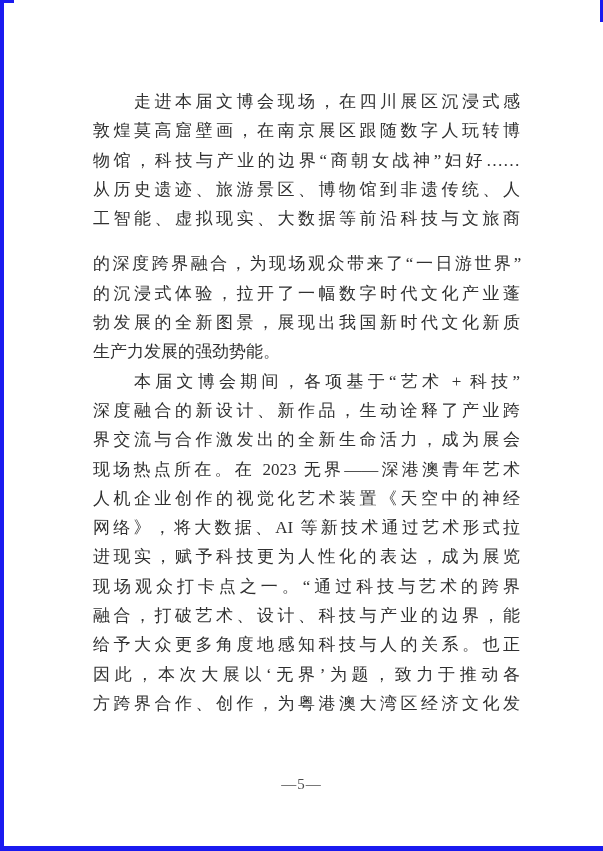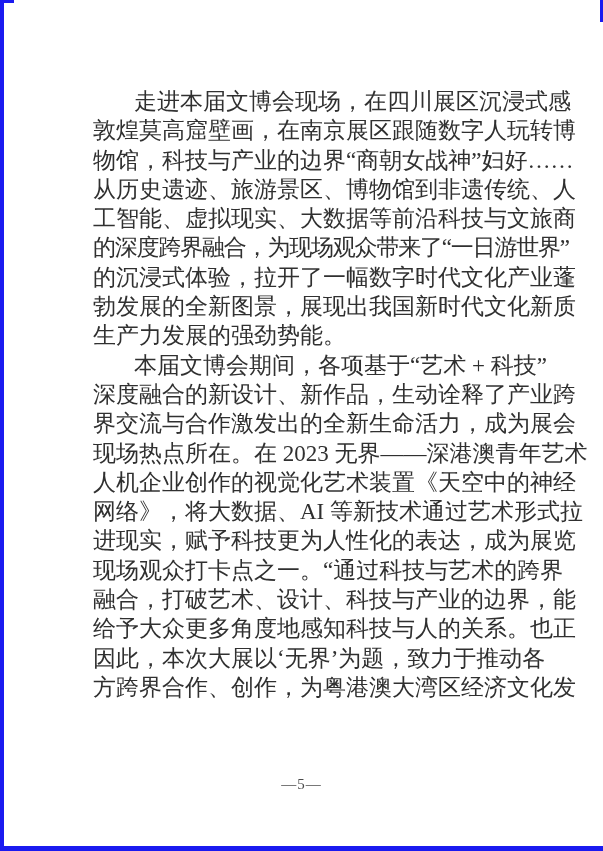--- a/index.html
+++ b/index.html
@@ -19,32 +19,32 @@
   
   .scan-edge{position:absolute;background:var(--edge-blue);}
   .scan-edge.left{left:0;top:0;width:4px;height:851px;}
   .scan-edge.bottom{left:0;bottom:0;width:603px;height:5px;}
   .scan-edge.top-left{left:0;top:0;width:14px;height:3px;}
   .scan-edge.top-right{right:0;top:0;width:3px;height:22px;}
   
   .text-block{
     position:absolute;left:93px;top:87px;width:427px;
     color:var(--text-color);
-    font-size:23px;
+    font-size:17px;
   }
   .line{
     height:29.3px;line-height:29.3px;
     white-space:nowrap;
     text-align:justify;
     text-align-last:justify;
     -moz-text-align-last:justify;
   }
   .line.indent{padding-left:41px;}
   .line.para-end{text-align:center;text-align-last:left;}
-  .line.tight{letter-spacing:-1.2px;}
+  .line.tight{letter-spacing:-1.2px;margin-top:16px;}
   .page-number{
     position:absolute;left:0;top:774px;width:603px;
     text-align:center;
     font-size:15px;line-height:20px;
     color:var(--pagenum-color);
     letter-spacing:1px;
   }
 </style>
 </head>
 <body>

